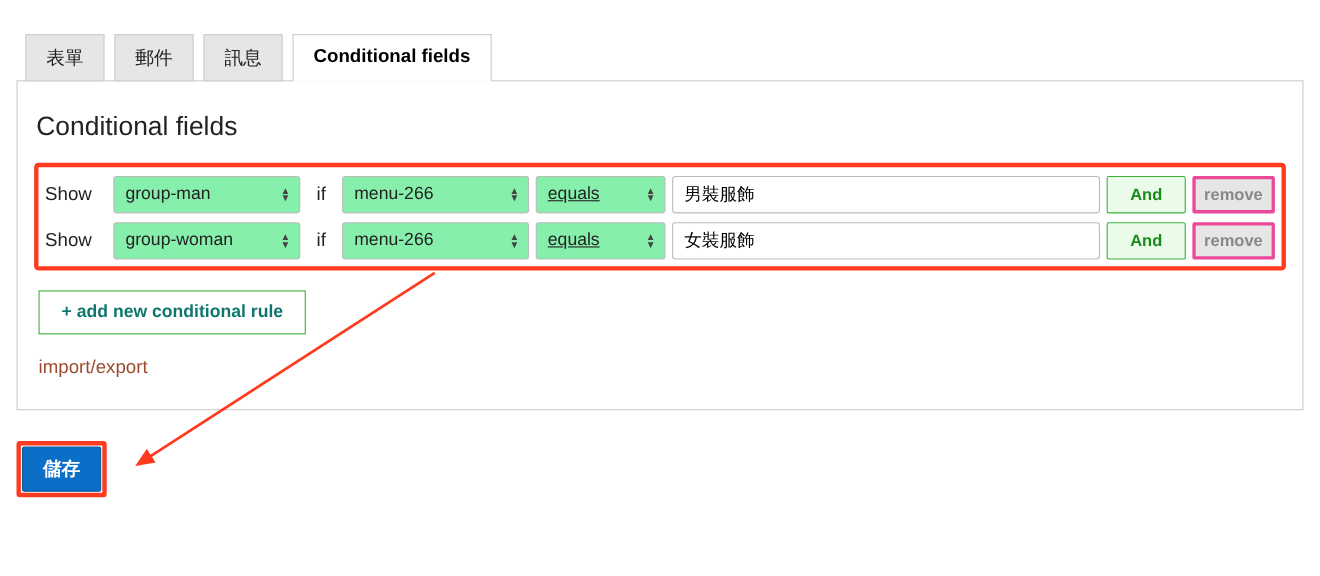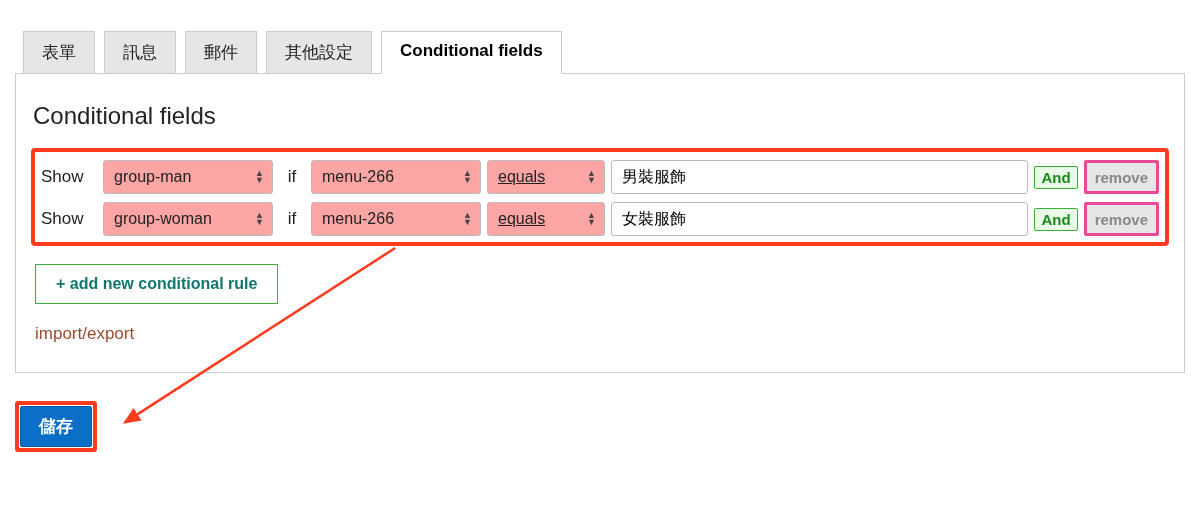--- a/index.html
+++ b/index.html
@@ -57,21 +57,21 @@
     width: 56px;
     font-size: 17px;
   }
   .if-label {
     width: 26px;
     text-align: center;
     font-size: 17px;
   }
   .select-wrap {
     position: relative;
-    background: #fca5a5;
+    background: #86efac;
     border: 1px solid #bbb;
     border-radius: 3px;
     height: 34px;
     display: flex;
     align-items: center;
     padding: 0 28px 0 10px;
   }
   .select-wrap.w-group { width: 170px; }
   .select-wrap.w-field { width: 170px; }
   .select-wrap.w-op    { width: 118px; text-decoration: underline; }
@@ -88,22 +88,22 @@
   }
   .value-input {
     flex: 1;
     height: 34px;
     border: 1px solid #bbb;
     border-radius: 3px;
     padding: 4px 10px;
     font-size: 16px;
   }
   .and-btn {
-    height: 23px;
-    padding: 0 6px;
+    height: 34px;
+    padding: 0 20px;
     background: #eafbea;
     border: 1px solid #3ab23a;
     color: #1a8a1a;
     font-weight: 700;
     font-size: 15px;
     border-radius: 2px;
     cursor: pointer;
   }
   .remove-btn {
     height: 34px;
@@ -159,23 +159,22 @@
     overflow: visible;
   }
 </style>
 </head>
 <body>
 
 
 
 <div class="tabs">
   <div class="tab">表單</div>
+  <div class="tab">郵件</div>
   <div class="tab">訊息</div>
-  <div class="tab">郵件</div>
-  <div class="tab">其他設定</div>
   <div class="tab active">Conditional fields</div>
 </div>
 
 <div class="panel">
   <div class="panel-title">Conditional fields</div>
 
   <div class="rules-highlight" id="rules-box">
 
     <div class="rule-row">
       <span class="show-label">Show</span>

